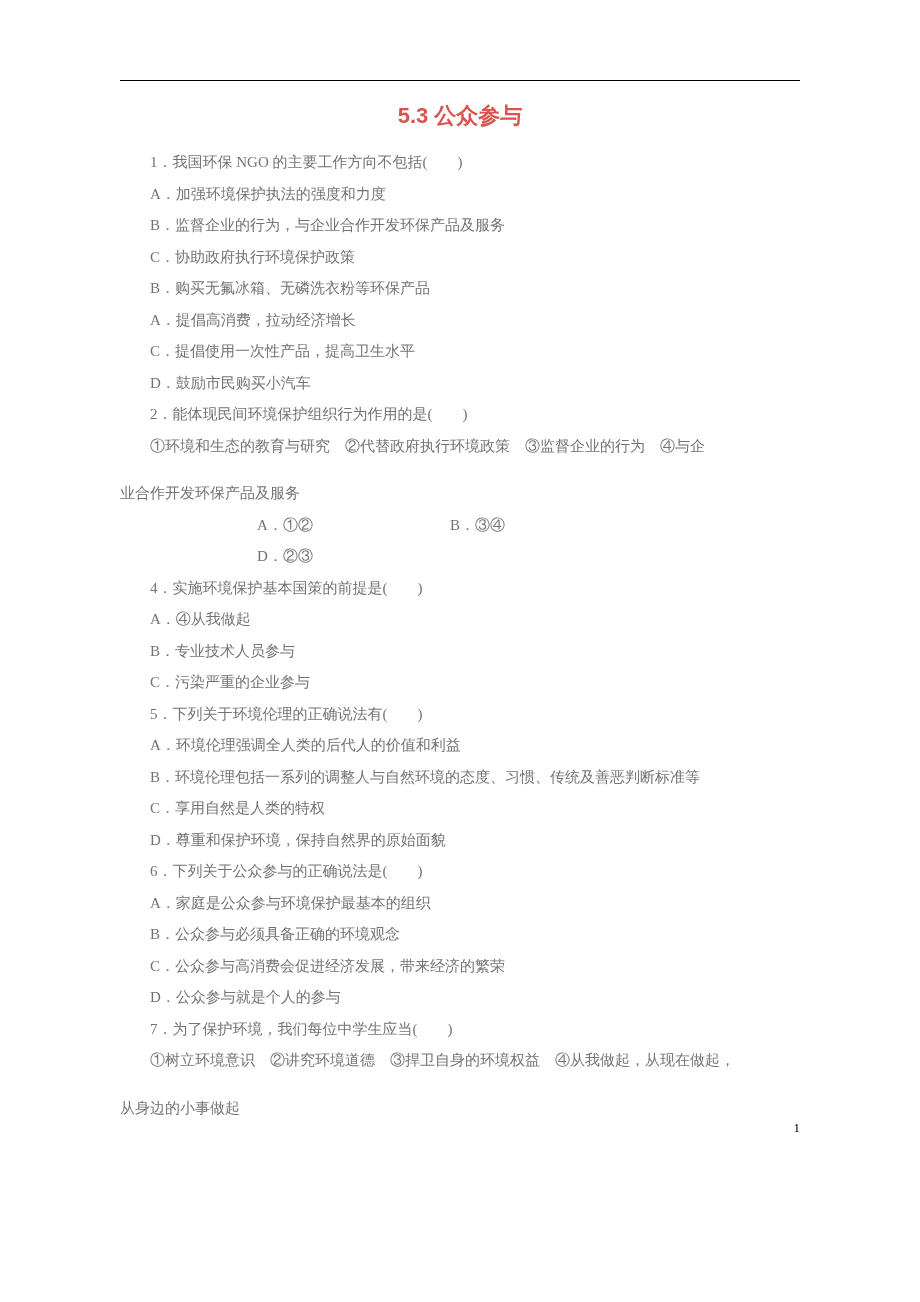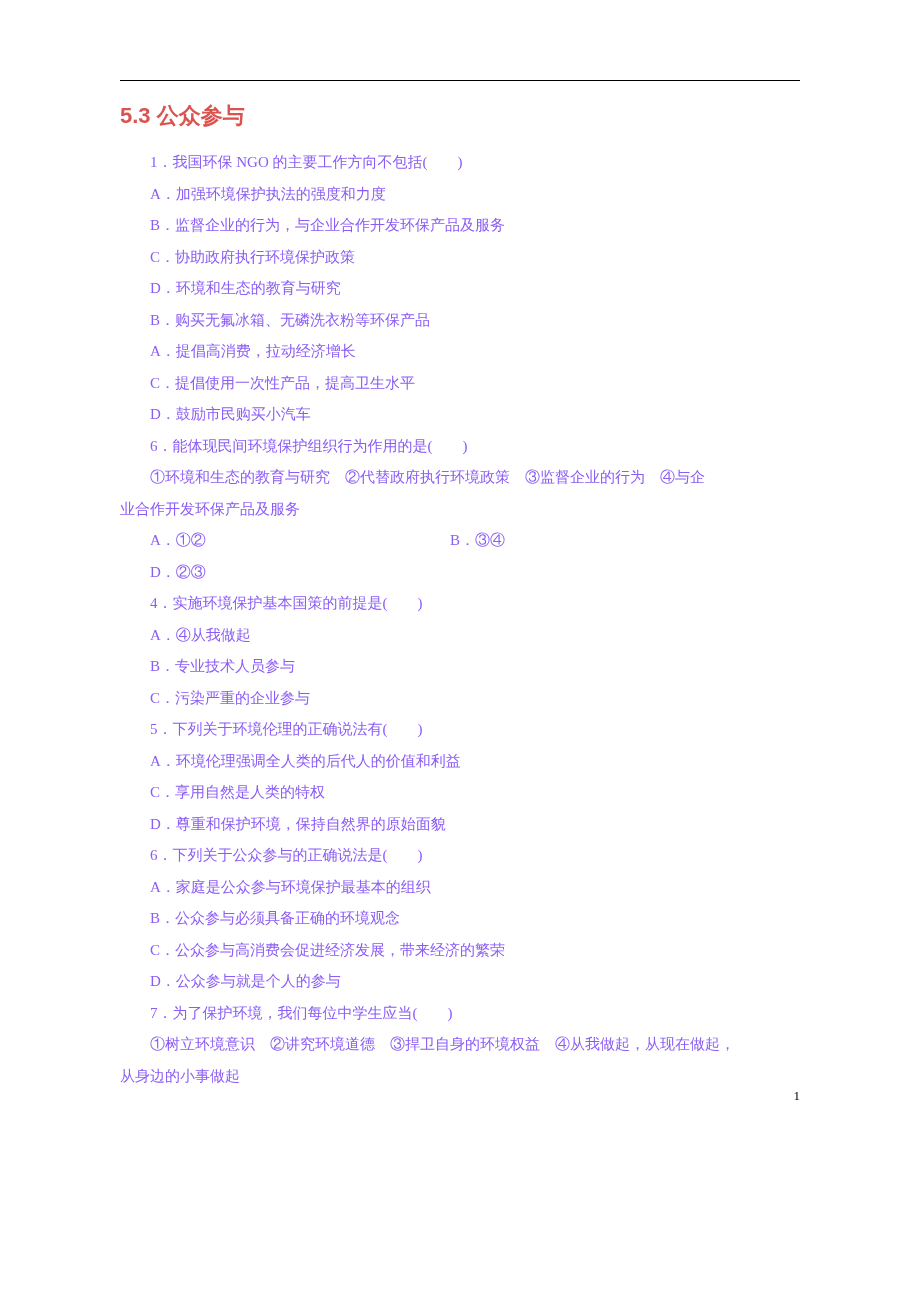--- a/index.html
+++ b/index.html
@@ -13,48 +13,51 @@
     width: 920px;
     padding: 80px 120px 40px 120px;
     box-sizing: border-box;
     position: relative;
   }
   .rule {
     border-top: 1px solid #000;
     margin: 0 0 20px 0;
   }
   .title {
+    text-align: center;
     color: #d9534f;
     font-family: "SimHei", "黑体", sans-serif;
     font-size: 22px;
     font-weight: bold;
     margin: 10px 0 16px 0;
   }
   .body {
     font-size: 15px;
-    color: #8b5cf6;
+    color: #737373;
     line-height: 2.1;
   }
   .q-line, .q-line-indent {
     text-indent: 2em;
   }
   .opt-line {
     text-indent: 2em;
   }
   .two-col {
     display: flex;
   }
   .two-col .col {
     text-indent: 2em;
   }
   .two-col .col:first-child {
     width: 300px;
+    text-align: center;
   }
   .no-indent-line {
     text-indent: 0;
+    margin-top: 16px;
   }
   .page-number {
     position: absolute;
     bottom: 28px;
     right: 120px;
     font-size: 13px;
     color: #000;
   }
 </style>
 </head>
@@ -63,45 +66,45 @@
 <div class="page">
   <div class="rule"></div>
   <div class="title">5.3 公众参与</div>
 
   <div class="body">
 
     <div class="q-line">1．我国环保 NGO 的主要工作方向不包括(　　)</div>
     <div class="opt-line">A．加强环境保护执法的强度和力度</div>
     <div class="opt-line">B．监督企业的行为，与企业合作开发环保产品及服务</div>
     <div class="opt-line">C．协助政府执行环境保护政策</div>
-    <div class="opt-line">D．环境和生态的教育与研究</div>
 
     <div class="opt-line">B．购买无氟冰箱、无磷洗衣粉等环保产品</div>
     <div class="opt-line">A．提倡高消费，拉动经济增长</div>
     <div class="opt-line">C．提倡使用一次性产品，提高卫生水平</div>
     <div class="opt-line">D．鼓励市民购买小汽车</div>
 
-    <div class="q-line">6．能体现民间环境保护组织行为作用的是(　　)</div>
+    <div class="q-line">2．能体现民间环境保护组织行为作用的是(　　)</div>
     <div class="q-line-indent">①环境和生态的教育与研究　②代替政府执行环境政策　③监督企业的行为　④与企</div>
     <div class="no-indent-line">业合作开发环保产品及服务</div>
     <div class="two-col">
       <div class="col">A．①②</div>
       <div class="col">B．③④</div>
     </div>
     <div class="two-col">
       <div class="col">D．②③</div>
     </div>
 
     <div class="q-line">4．实施环境保护基本国策的前提是(　　)</div>
     <div class="opt-line">A．④从我做起</div>
     <div class="opt-line">B．专业技术人员参与</div>
     <div class="opt-line">C．污染严重的企业参与</div>
 
     <div class="q-line">5．下列关于环境伦理的正确说法有(　　)</div>
     <div class="opt-line">A．环境伦理强调全人类的后代人的价值和利益</div>
+    <div class="opt-line">B．环境伦理包括一系列的调整人与自然环境的态度、习惯、传统及善恶判断标准等</div>
     <div class="opt-line">C．享用自然是人类的特权</div>
     <div class="opt-line">D．尊重和保护环境，保持自然界的原始面貌</div>
 
     <div class="q-line">6．下列关于公众参与的正确说法是(　　)</div>
     <div class="opt-line">A．家庭是公众参与环境保护最基本的组织</div>
     <div class="opt-line">B．公众参与必须具备正确的环境观念</div>
     <div class="opt-line">C．公众参与高消费会促进经济发展，带来经济的繁荣</div>
     <div class="opt-line">D．公众参与就是个人的参与</div>
 
     <div class="q-line">7．为了保护环境，我们每位中学生应当(　　)</div>

